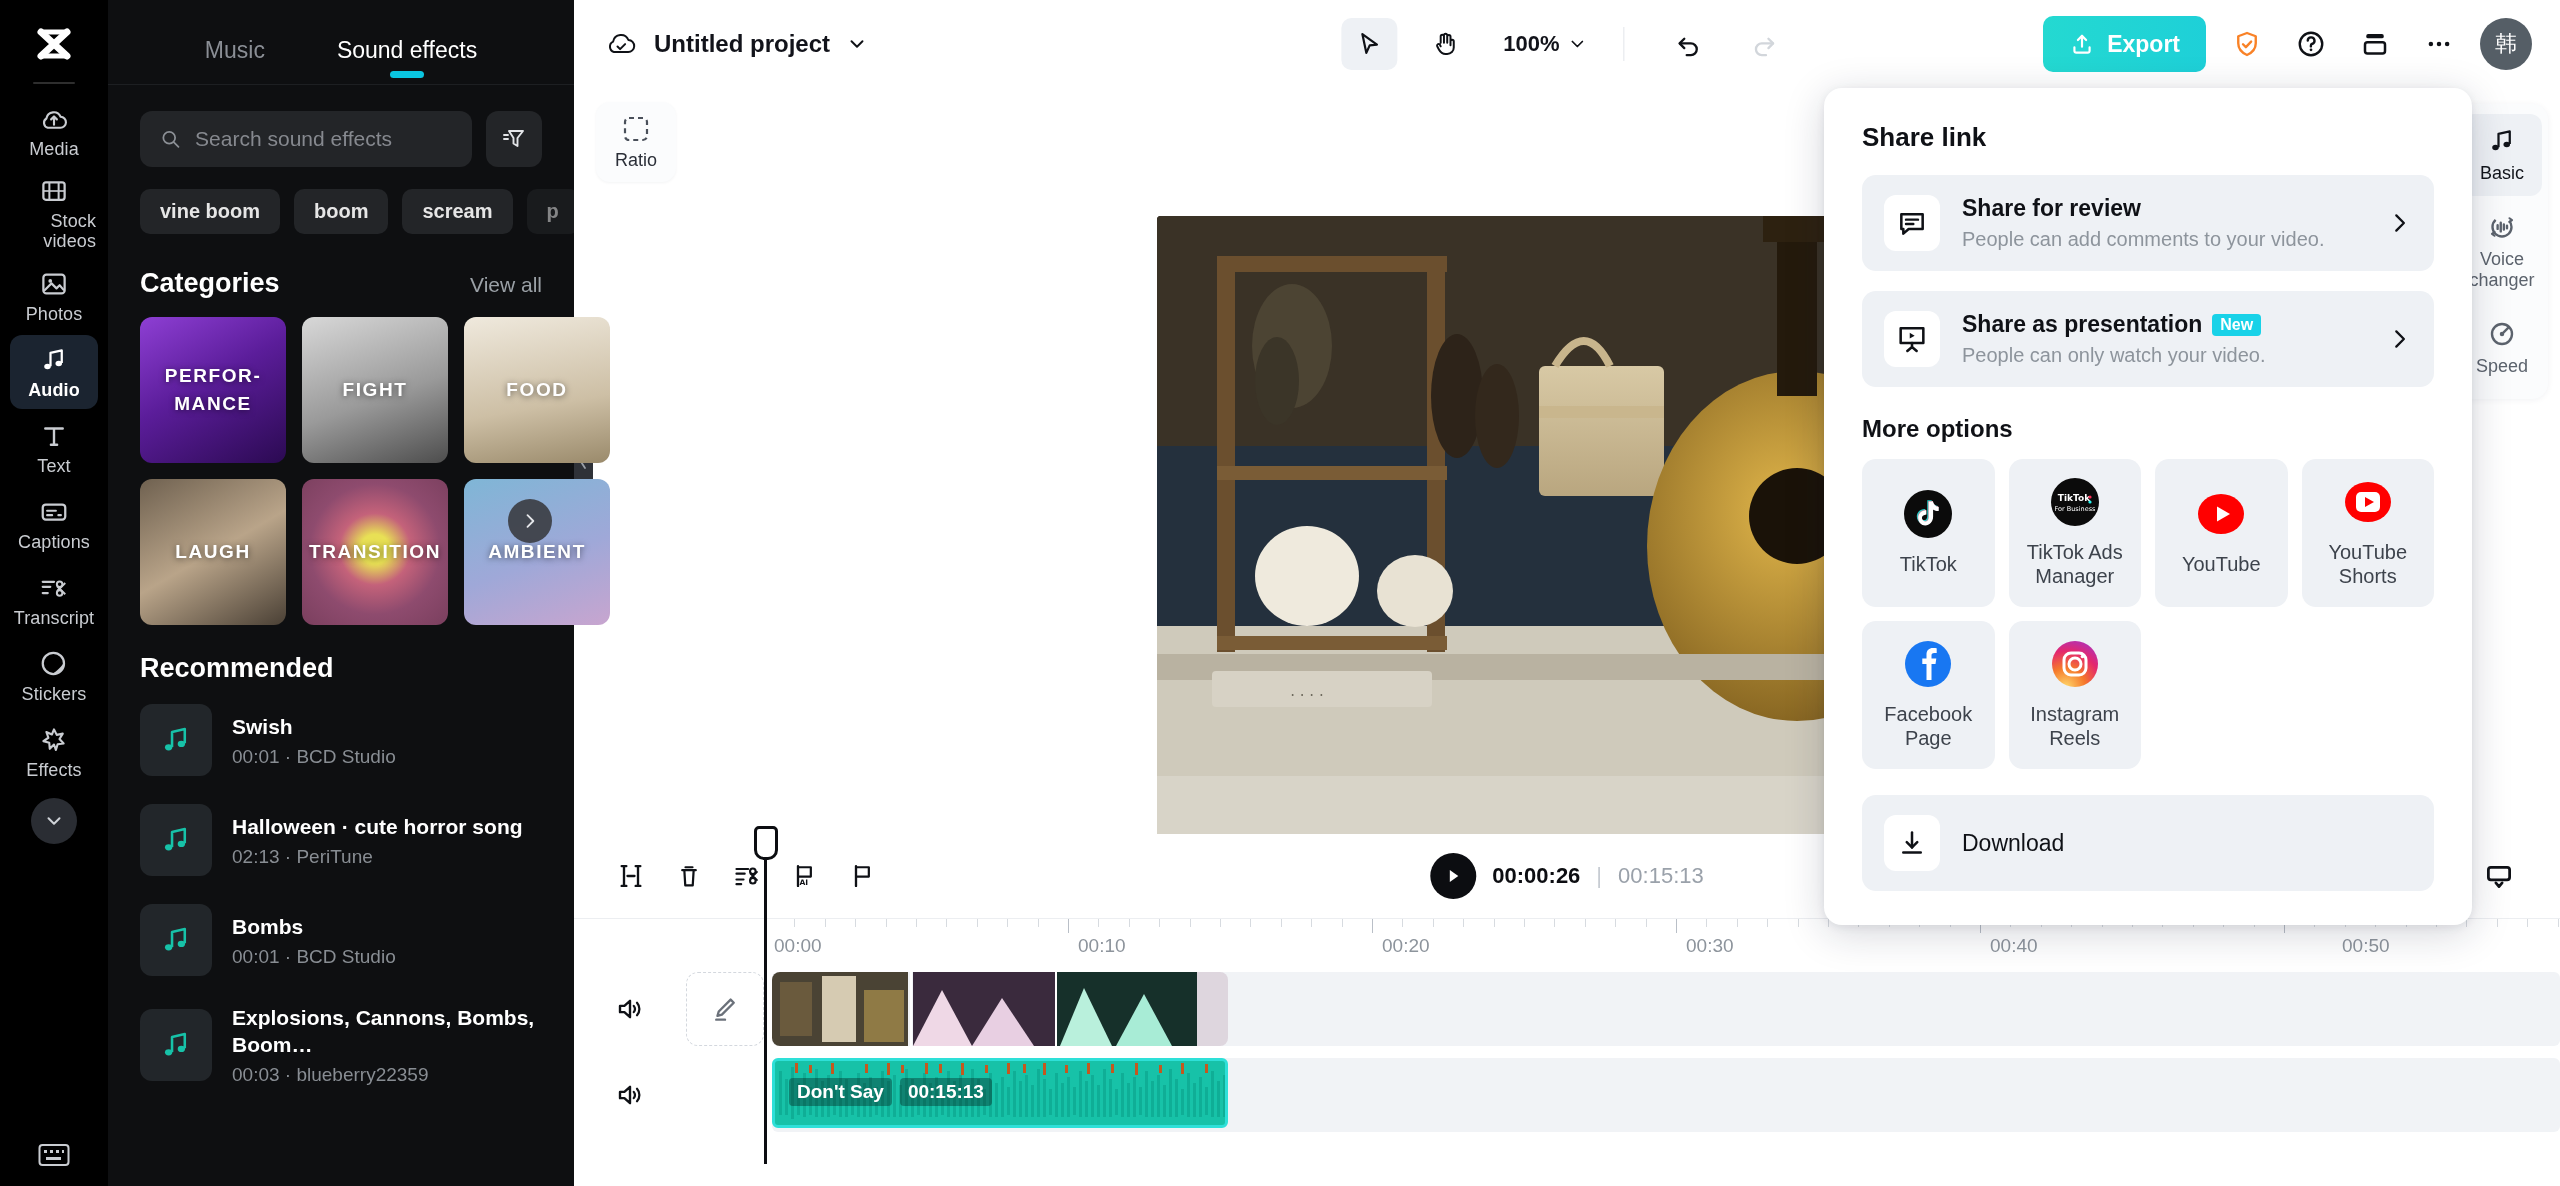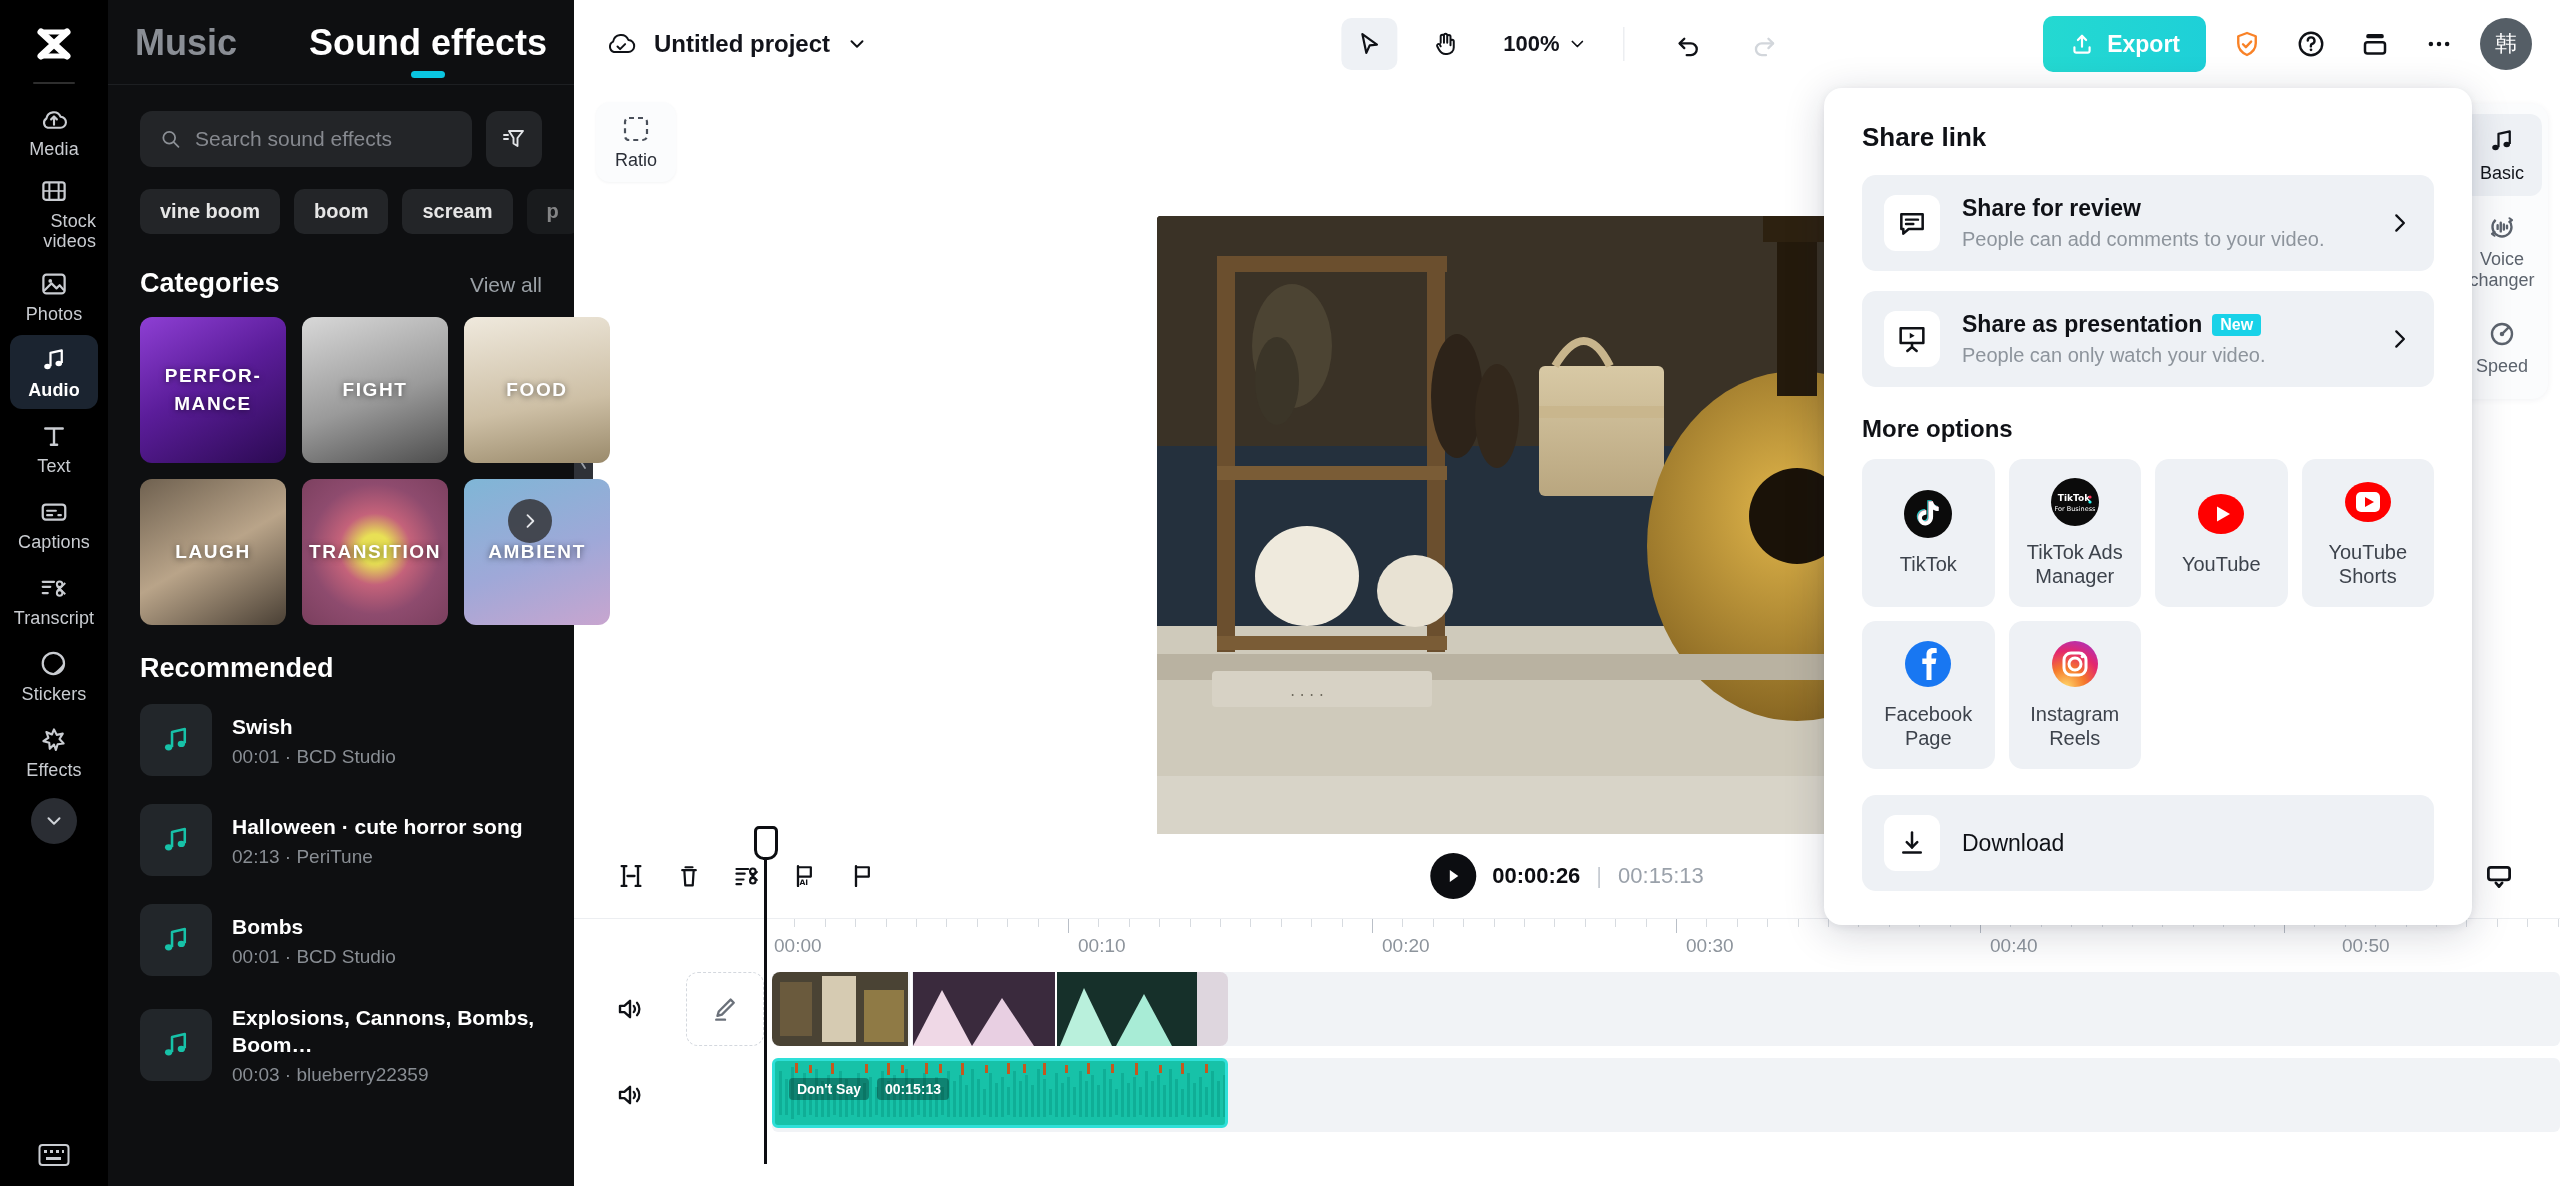--- a/index.html
+++ b/index.html
@@ -34,21 +34,21 @@
   }
   .rail-more-circle { width:46px; height:46px; border-radius:50%; background:#2a2d33; display:flex; align-items:center; justify-content:center;}
   .rail-bottom { position:absolute; bottom: 18px; left:0; width:108px; display:flex; justify-content:center; }
 
   
   .panel {
     width: 466px; flex: 0 0 466px; height: 1186px; background: #0e0f11;
     position: relative; z-index: 20; display:flex; flex-direction:column;
   }
   .panel-tabs { height: 84px; display: flex; align-items: flex-end; justify-content:center; gap: 72px; padding-bottom: 6px;}
-  .panel-tab { position: relative; color: #8a8e95; font-size: 36px; font-weight: 700; cursor:pointer; padding-bottom: 14px; }
+  .panel-tab { position: relative; color: #8a8e95; font-size: 23px; font-weight: 400; cursor:pointer; padding-bottom: 14px; }
   .panel-tab.active { color: #ffffff; }
   .panel-tab.active::after {
     content:""; position:absolute; left: 50%; transform: translateX(-50%); bottom: 0;
     width: 34px; height: 7px; border-radius: 4px; background: #0ac5e0;
   }
   .panel-divider { height:1px; background:#1d1f22; }
   .search-row { display:flex; gap: 14px; padding: 26px 32px 0 32px; align-items:center;}
   .search-box {
     flex:1; height: 56px; background:#232528; border-radius: 12px; display:flex; align-items:center; gap: 14px; padding: 0 20px; justify-content: space-between;
   }
@@ -150,21 +150,21 @@
   .track-lane { position:relative; height: 74px; flex:1; background:#f1f3f6; border-radius: 6px; }
   .clip-video {
     position:absolute; left: 172px; top:0; height: 74px; border-radius: 8px; overflow:hidden; display:flex; cursor:pointer;
   }
   .clip-audio {
     position:absolute; top: 0; height: 70px; border-radius: 6px; cursor:pointer;
     background: #17c2a8; border: 3px solid #2ee0d8; overflow:hidden;
   }
   .clip-tag { position:absolute; left: 14px; top: 17px; display:flex; gap: 8px; align-items:center; z-index: 4; }
   .clip-tag span {
-    background: rgba(0,0,0,.32); color:#fff; font-size: 14px; font-weight:700; padding: 3px 8px; border-radius: 4px; white-space:nowrap;
+    background: rgba(0,0,0,.32); color:#fff; font-size: 19px; font-weight:700; padding: 3px 8px; border-radius: 4px; white-space:nowrap;
   }
   .playhead { position:absolute; top: 0; width: 3px; background:#0c0d11; z-index: 15; pointer-events:none; }
   .playhead-cap {
     position:absolute; top: -28px; left: 50%; transform: translateX(-50%); width: 24px; height: 34px;
     background:#fff; border: 3px solid #0c0d11; border-radius: 5px 5px 10px 10px;
   }
 
   
   .right-rail {
     position:absolute; right: 12px; top: 104px; width: 92px; background:#fbfcfd; border-radius: 16px;

